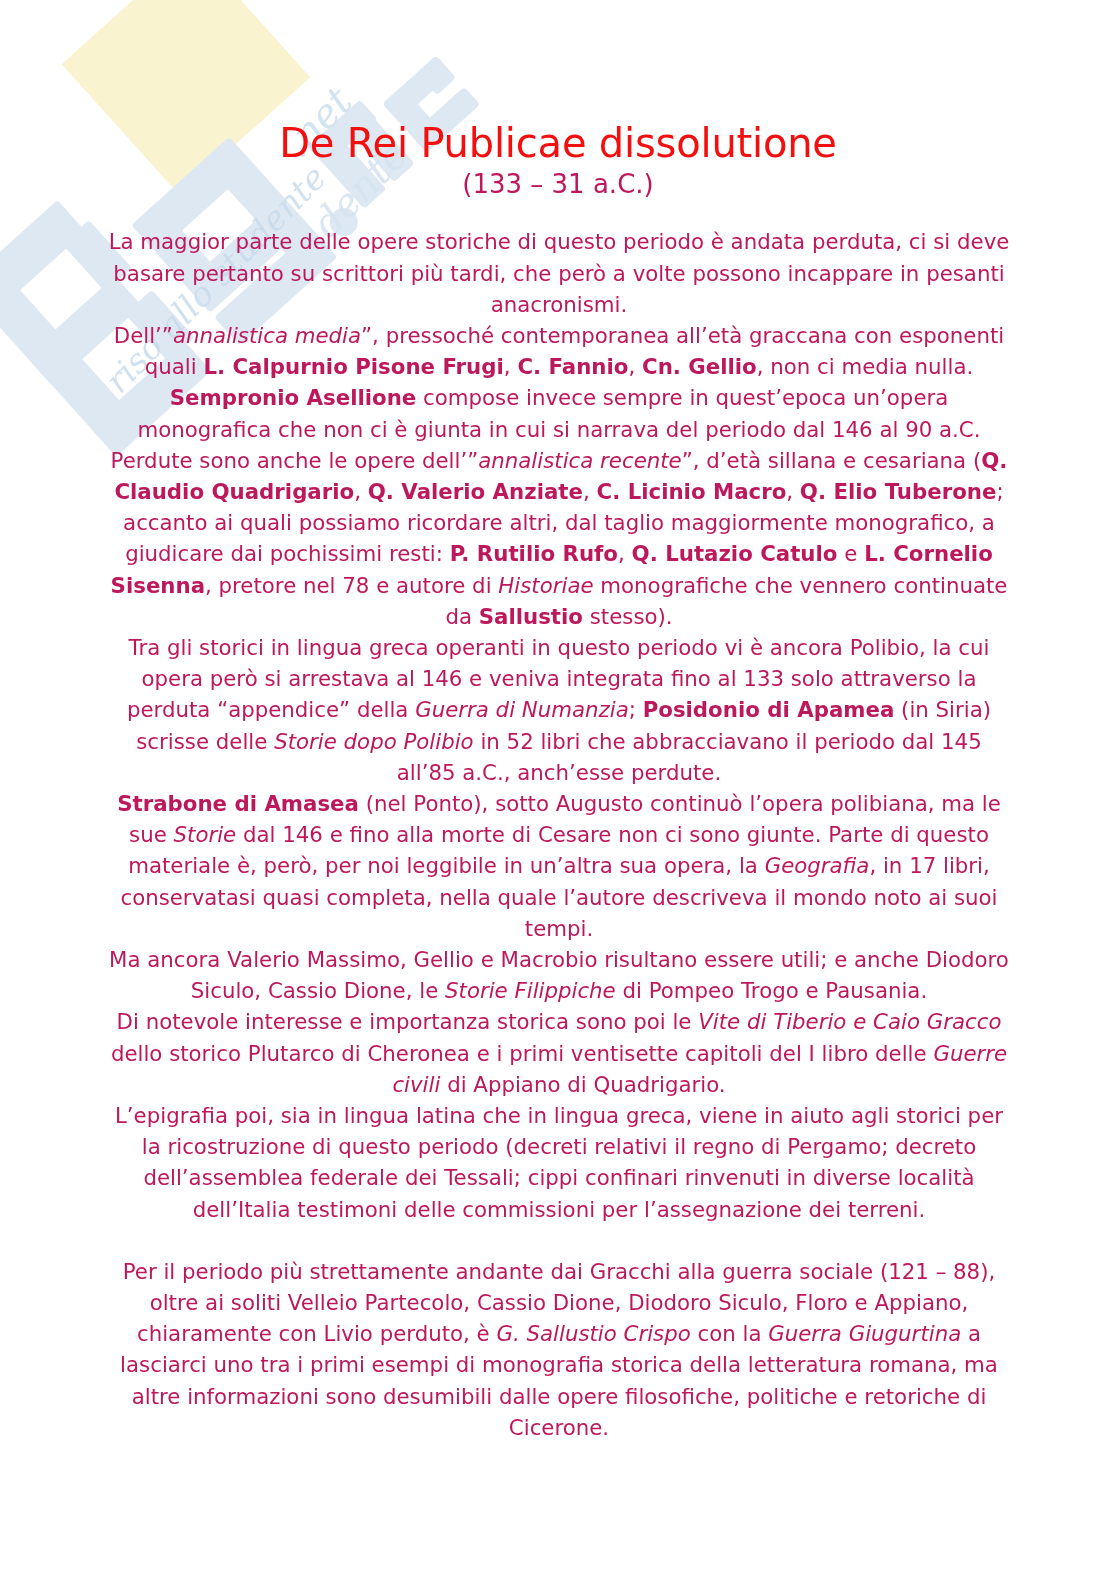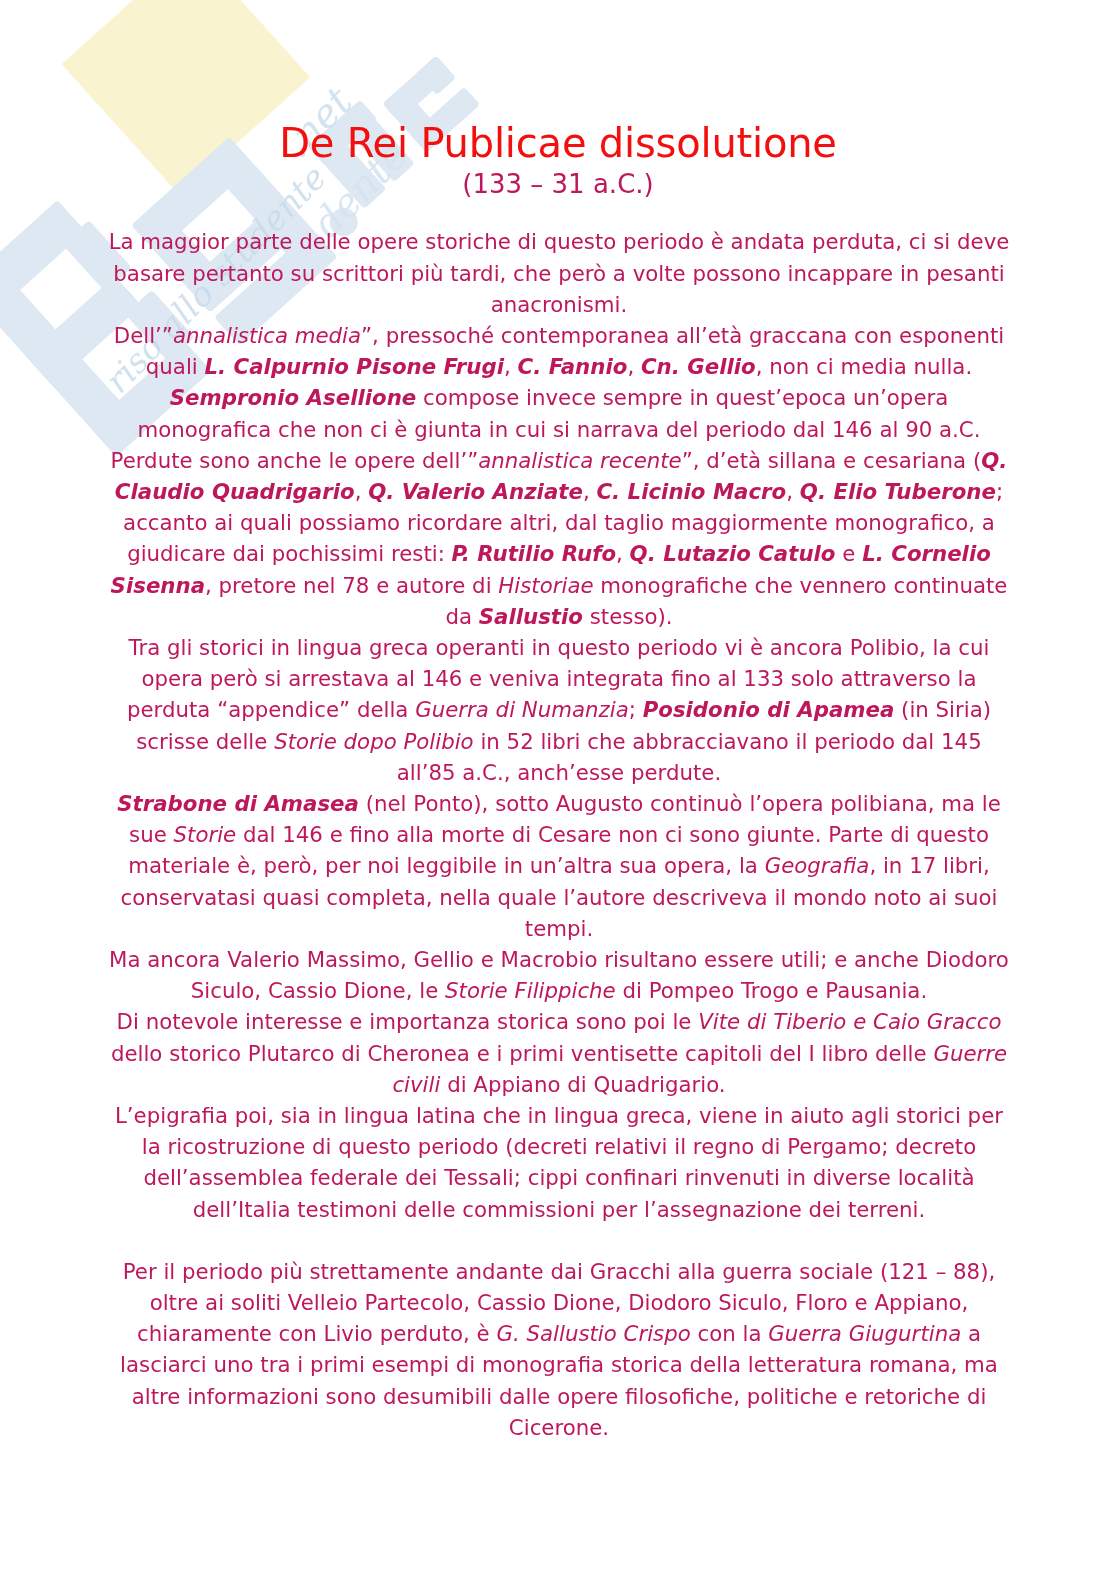--- a/index.html
+++ b/index.html
@@ -70,21 +70,21 @@
     font-family: "DejaVu Sans", sans-serif;
     font-size: 21.3px;
     line-height: 31.2px;
     color: #be185d;
     margin: 0;
     text-align: center;
     word-spacing: 0px;
   }
   .para.first { margin-top: 26px; }
   .spacer-line { height: 31px; }
-  b.nm { font-weight: bold; font-style: italic; }
+  b.nm { font-weight: bold; }
   i.tl { font-style: italic; font-weight: normal; }
 </style>
 </head>
 <body>
 
 <div class="page">
 
   <div class="watermark">
     <svg class="wm-svg" viewBox="0 0 560 470" xmlns="http://www.w3.org/2000/svg" aria-hidden="true">
       <g transform="rotate(-42 280 235)">

